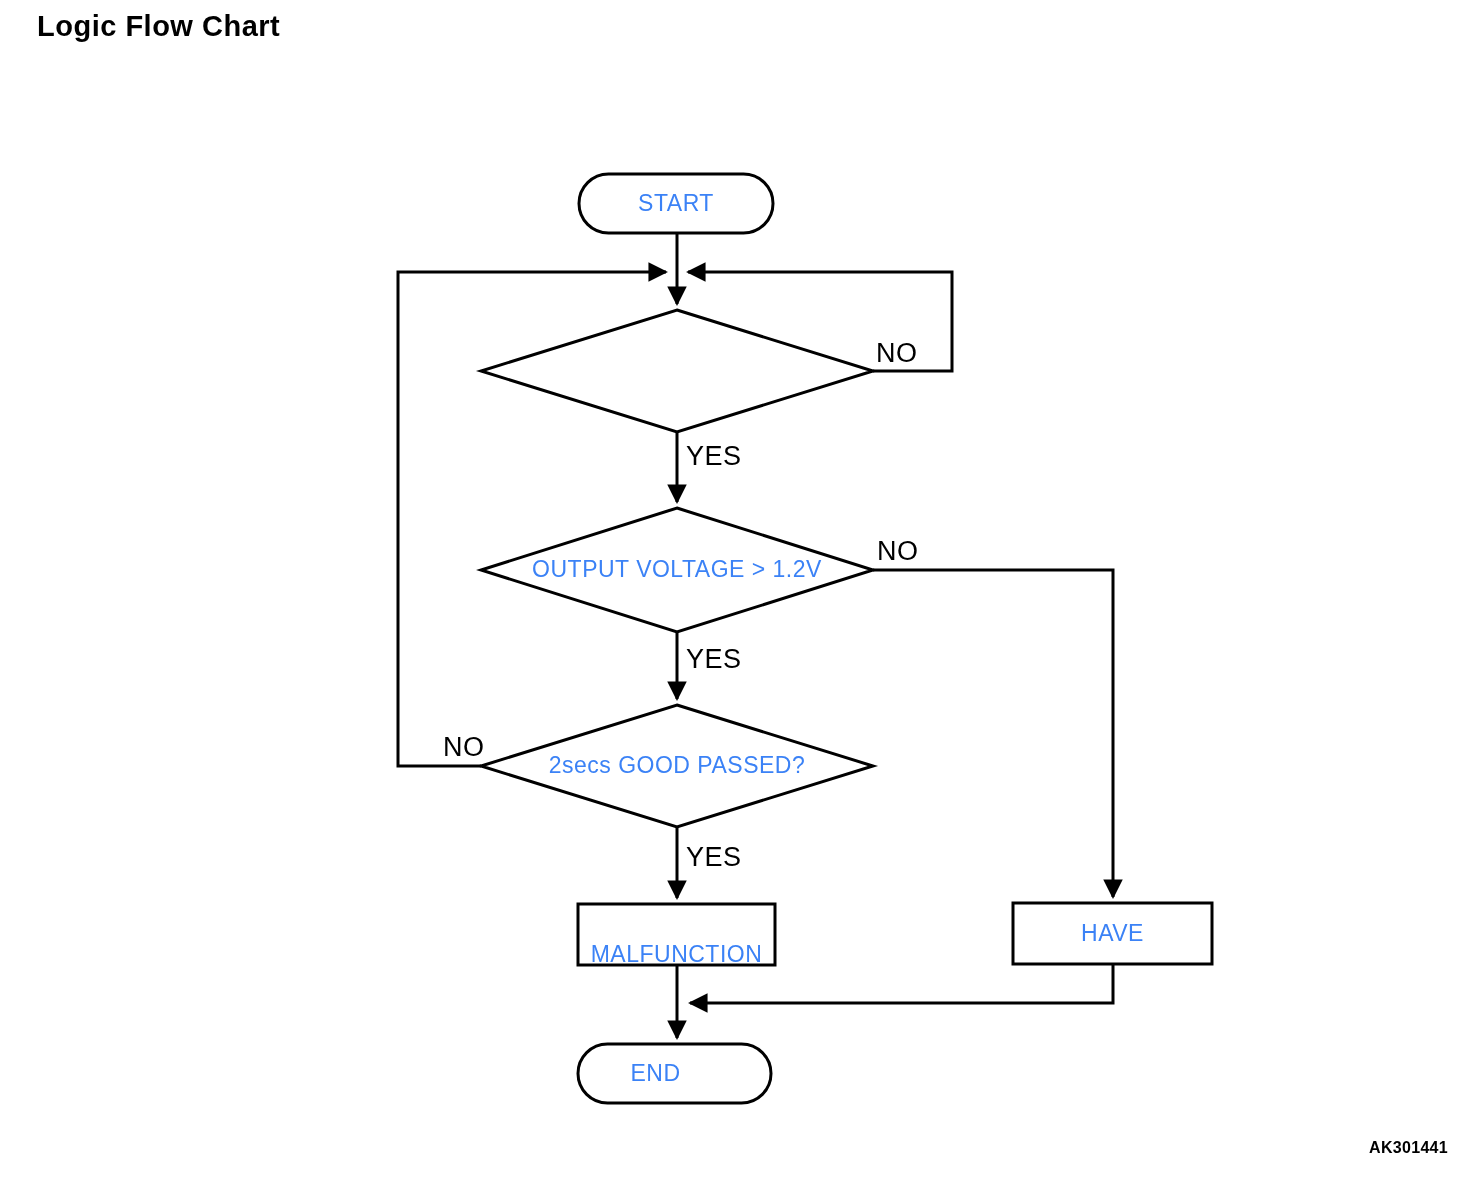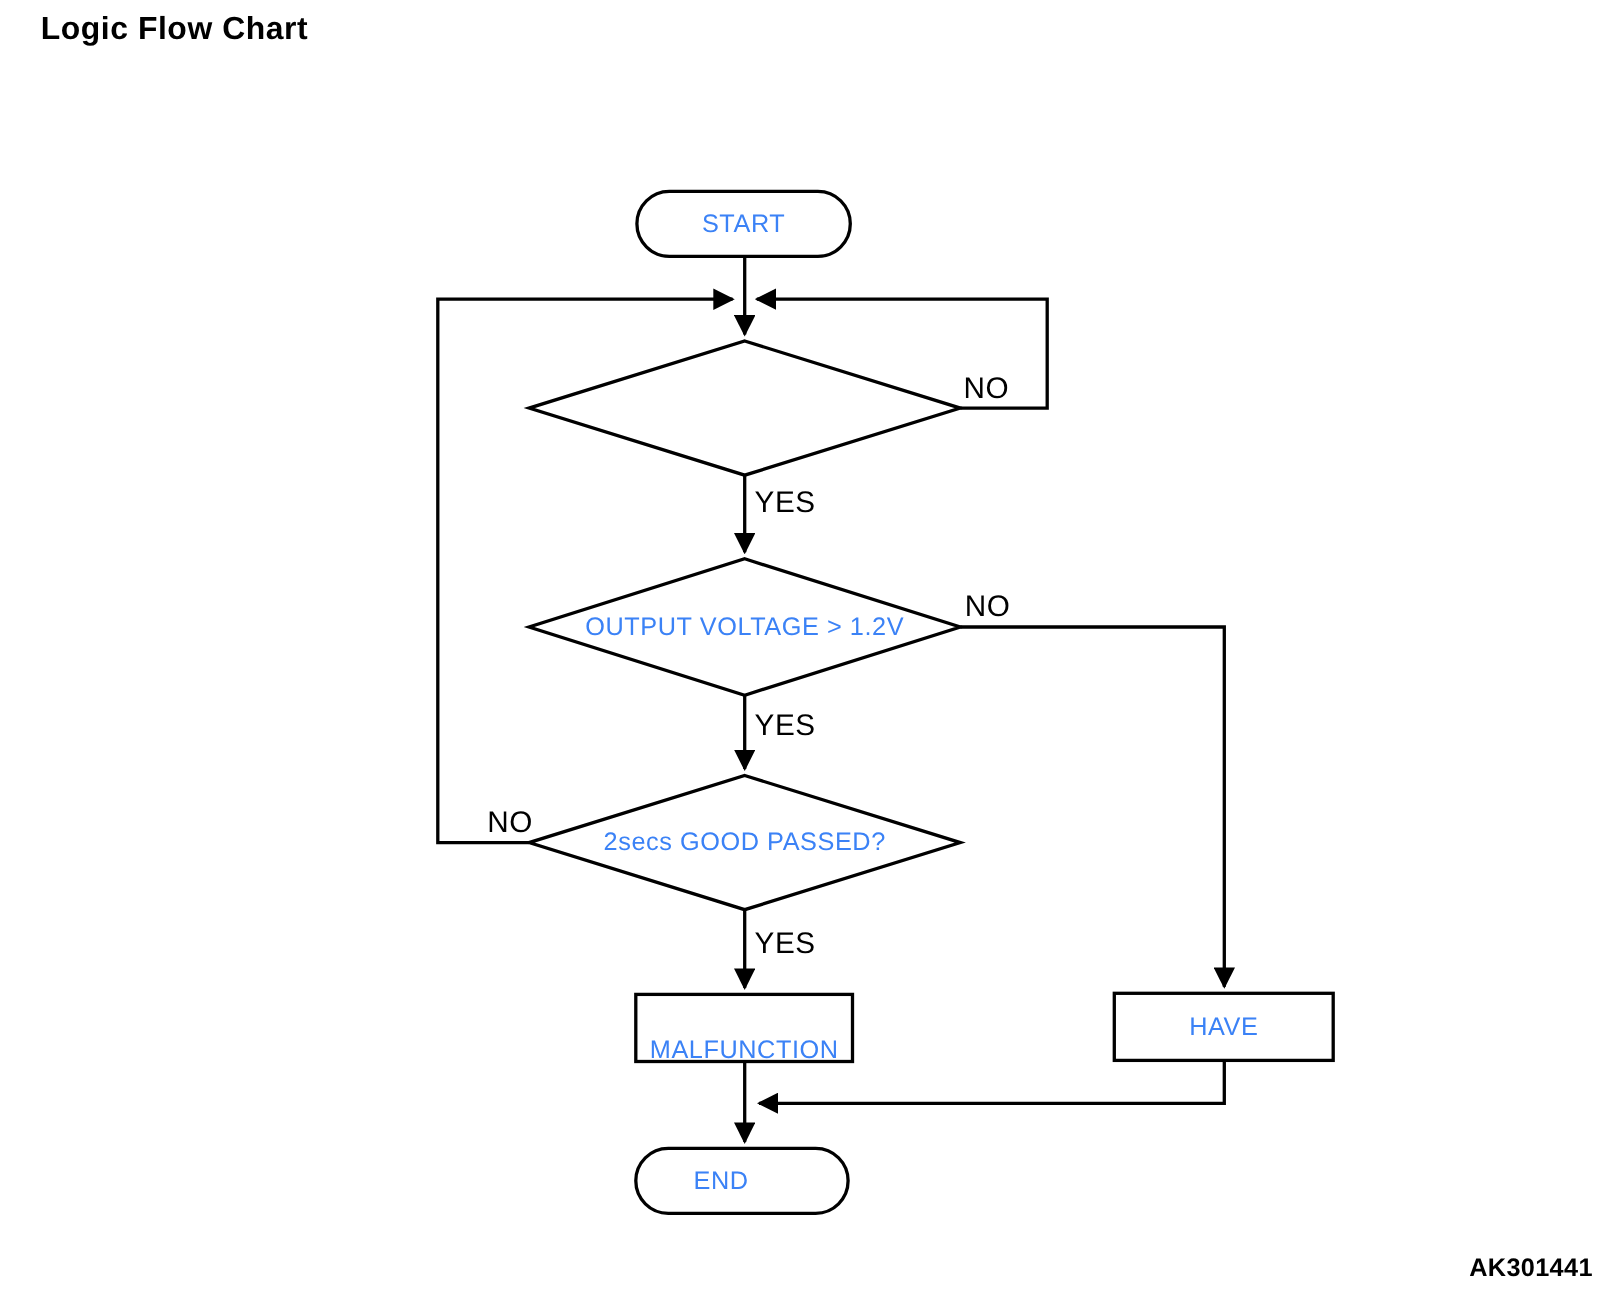--- a/index.html
+++ b/index.html
@@ -43,21 +43,21 @@
     position: absolute;
     font-size: 27px;
     color: #000000;
     letter-spacing: 0.5px;
     pointer-events: none;
   }
   .figure-code {
     position: absolute;
     right: 24px;
     top: 1139px;
-    font-size: 23px;
+    font-size: 16px;
     font-weight: bold;
     color: #000000;
     letter-spacing: 0.3px;
   }
 </style>
 </head>
 <body>
 
 <div class="page">
 

